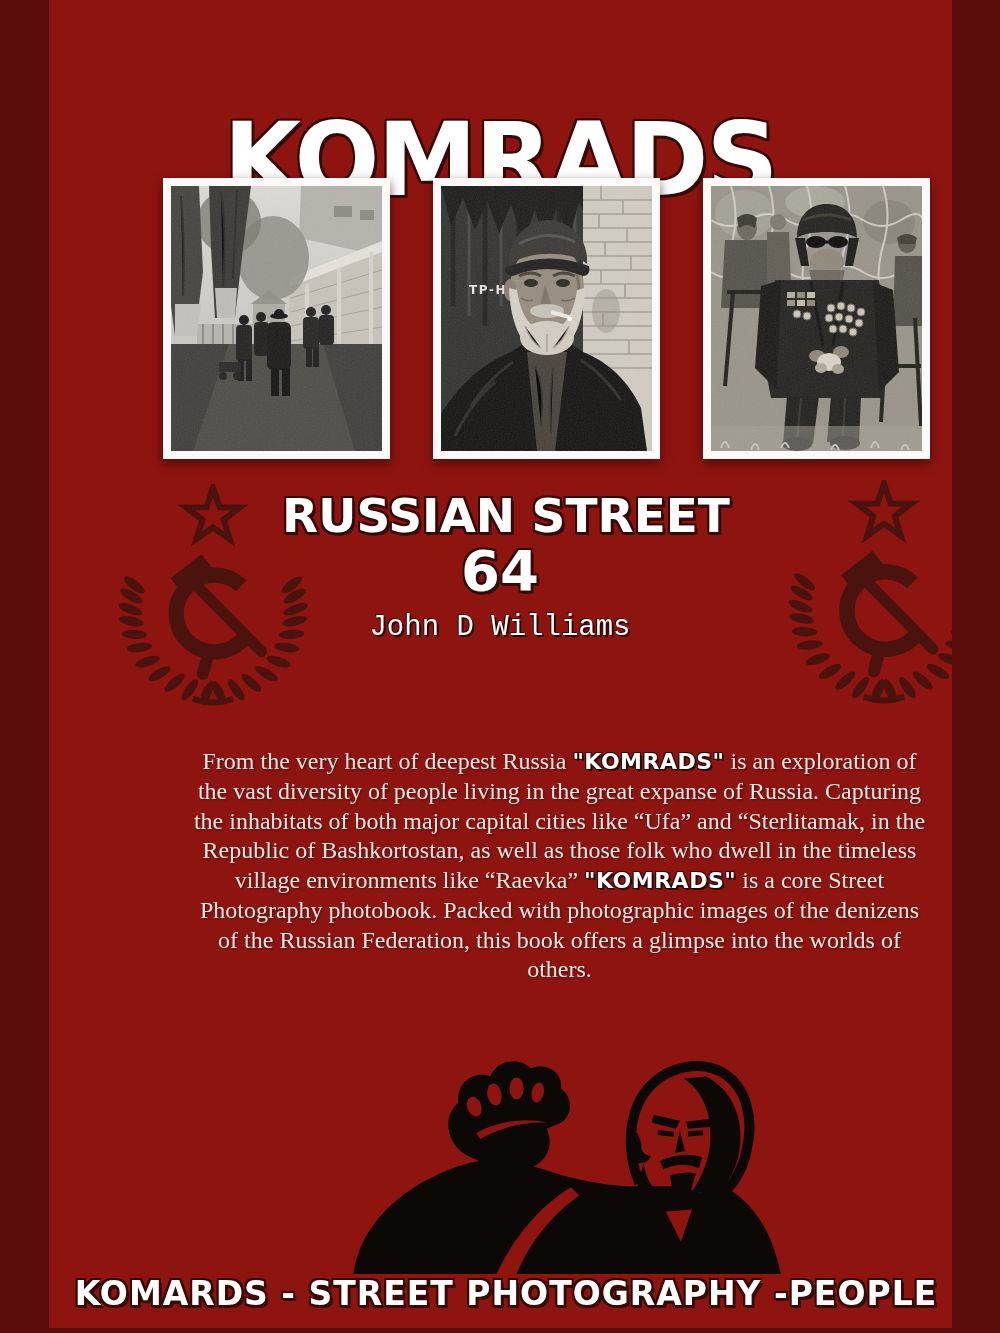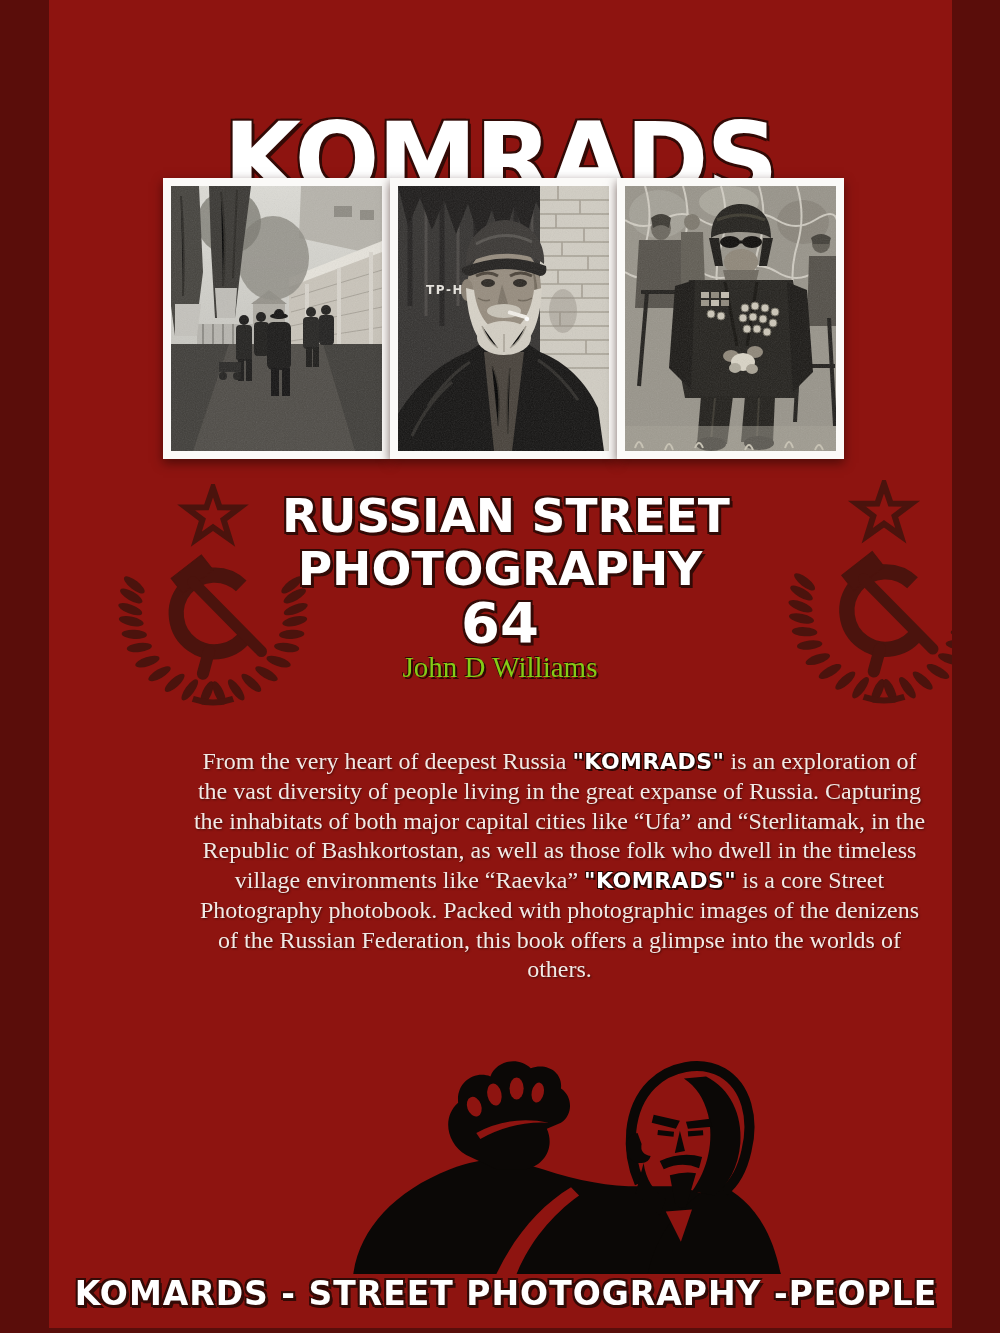--- a/index.html
+++ b/index.html
@@ -13,38 +13,38 @@
     font-weight:900;color:#ffffff;
     text-shadow:3px 3px 0 #330a06,-2px -2px 0 #330a06,2px -2px 0 #330a06,-2px 2px 0 #330a06,0 3px 0 #330a06;
   }
   .title{
     position:absolute;top:40px;left:0;right:0;text-align:center;
     font-size:100px;line-height:1.05;letter-spacing:-2px;
     transform:scaleY(1.02);
   }
   .photos-row{
     position:absolute;top:178px;left:114px;width:772px;
-    display:flex;
+    display:flex;gap:43px;
   }
   .photo{
     margin:0;background:#FBFAF8;padding:8px;width:211px;height:265px;
     box-shadow:0 4px 10px rgba(35,6,4,.6);
   }
   .photo svg{display:block;}
   .emblem{position:absolute;}
   .emblem-left{left:58px;top:484px;}
   .emblem-right{left:726px;top:480px;}
   .subtitle-block{position:absolute;top:490px;left:0;right:0;text-align:center;}
   .sub-line1{font-size:47px;line-height:1.12;padding-left:12px;}
   .sub-line2{font-size:47px;line-height:1.12;}
   .sub-line3{font-size:56px;line-height:1.0;}
   .author{
-    font-size:29px;color:#84cc16;margin-top:0;
+    font-size:29px;color:#ffffff;margin-top:12px;
     text-shadow:2px 2px 0 #2c0805,-1px -1px 0 #2c0805;
-    font-family:Liberation Serif, serif;
+    font-family:Liberation Mono, monospace;
   }
   .description{
     position:absolute;top:736px;left:128px;width:744px;margin:11px;
     text-align:center;color:#F2E9E5;
     font-family:"Liberation Serif","DejaVu Serif",serif;
     font-size:24px;line-height:1.24;
     text-shadow:1px 1px 2px rgba(30,6,4,.6);
   }
   .soviet-inline{
     font-family:"DejaVu Sans",sans-serif;font-weight:900;color:#ffffff;
@@ -388,21 +388,20 @@
       </g>
     </g>
   </svg>
 
   <svg class="emblem emblem-right" width="218" height="224" viewBox="0 0 200 220">
     <use href="#emblem-group"></use>
   </svg>
 
   <div class="subtitle-block">
     <div class="soviet sub-line1">RUSSIAN STREET</div>
-    <div class="soviet sub-line2">PHOTOGRAPHY</div>
     <div class="soviet sub-line3">64</div>
     <div class="author">John D Williams</div>
   </div>
 
   <p class="description"><span>From the very heart of deepest Russia </span><span class="soviet-inline">"KOMRADS"</span><span> is an exploration of the vast diversity of people living in the great expanse of Russia. Capturing the inhabitats of both major capital cities like “Ufa” and “Sterlitamak, in the Republic of Bashkortostan, as well as those folk who dwell in the timeless village environments like “Raevka” </span><span class="soviet-inline">"KOMRADS"</span><span> is a core Street Photography photobook. Packed with photographic images of the denizens of the Russian Federation, this book offers a glimpse into the worlds of others.</span></p>
 
   <svg class="lenin" width="444" height="252" viewBox="0 0 440 250">
     <g fill="#0B0806">
 
       <path d="M 8,250 C 14,206 48,168 104,146 C 130,136 152,134 168,138 L 196,146 C 232,158 262,163 292,163 L 328,163 C 382,174 416,204 432,250 Z"></path>

